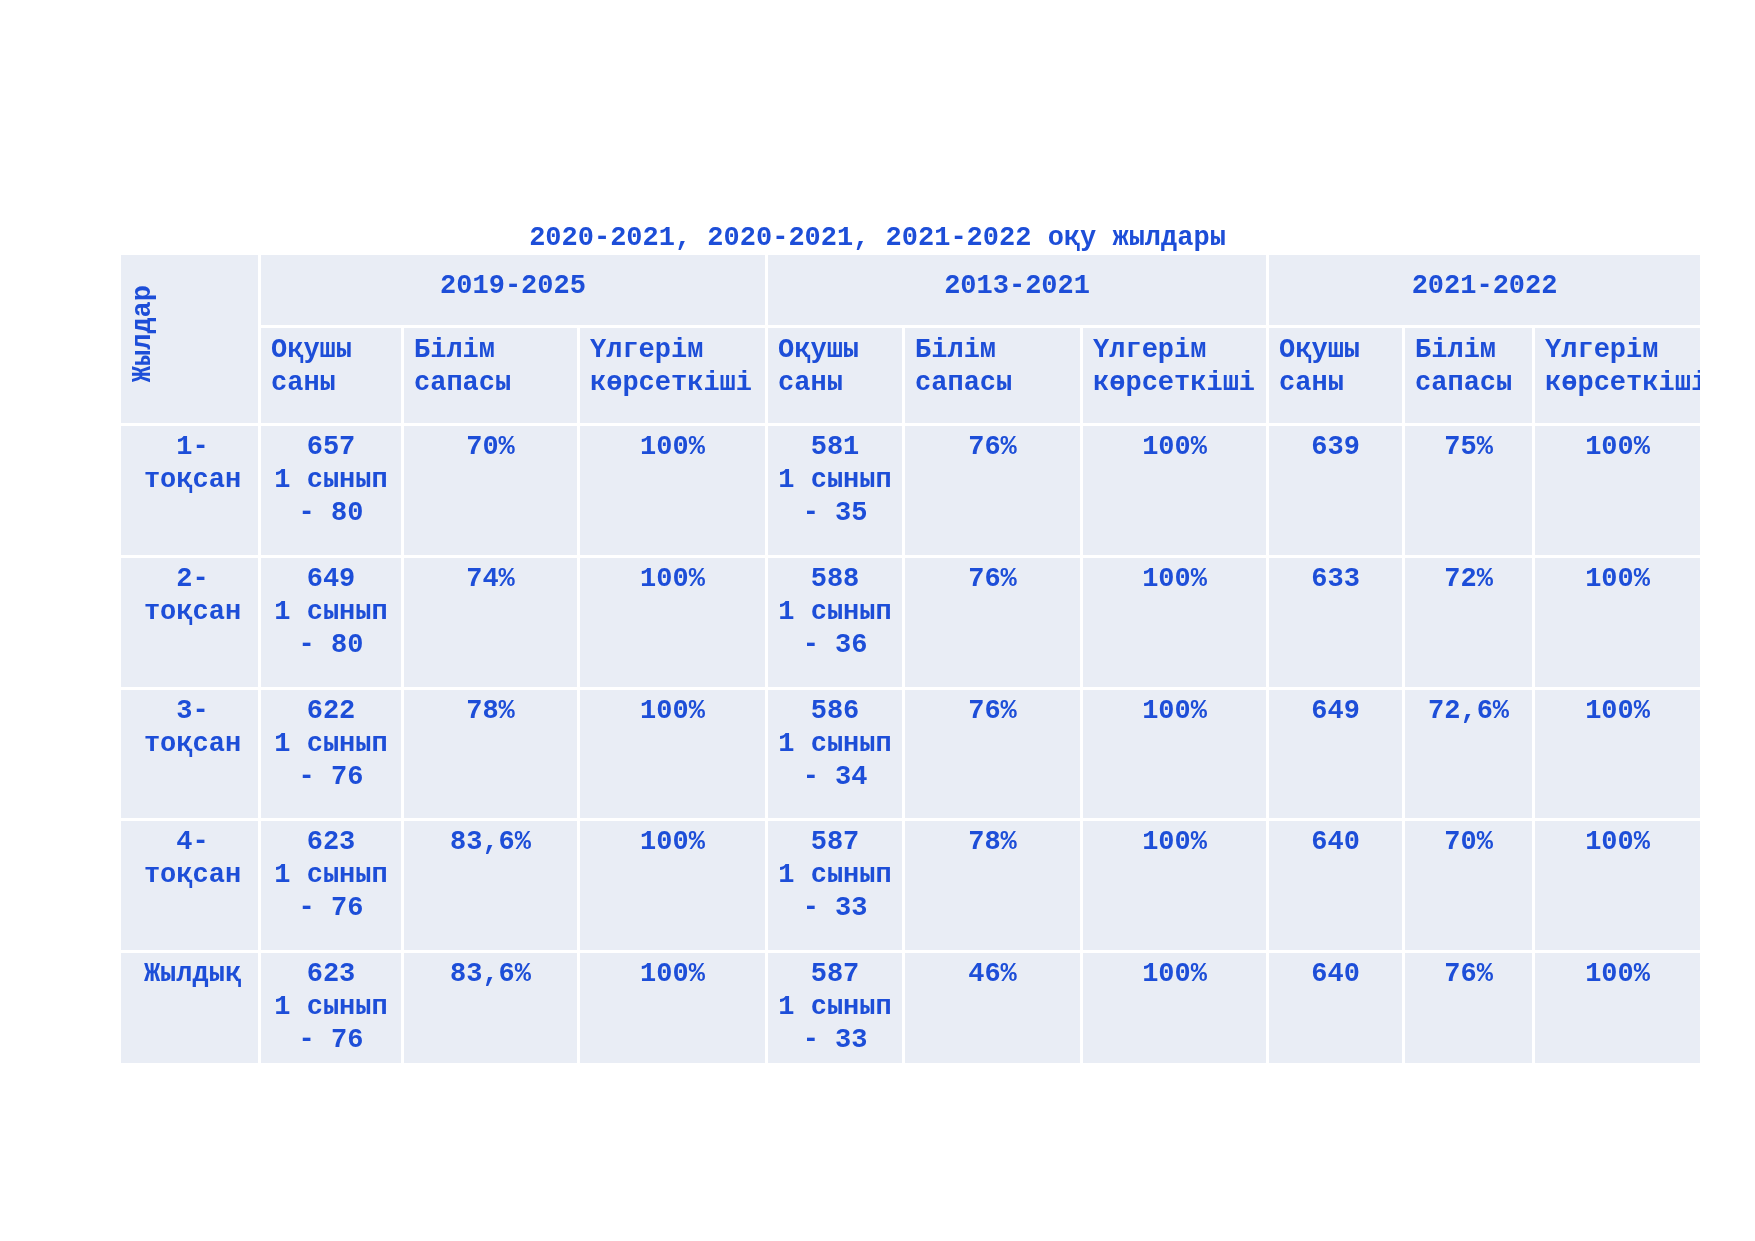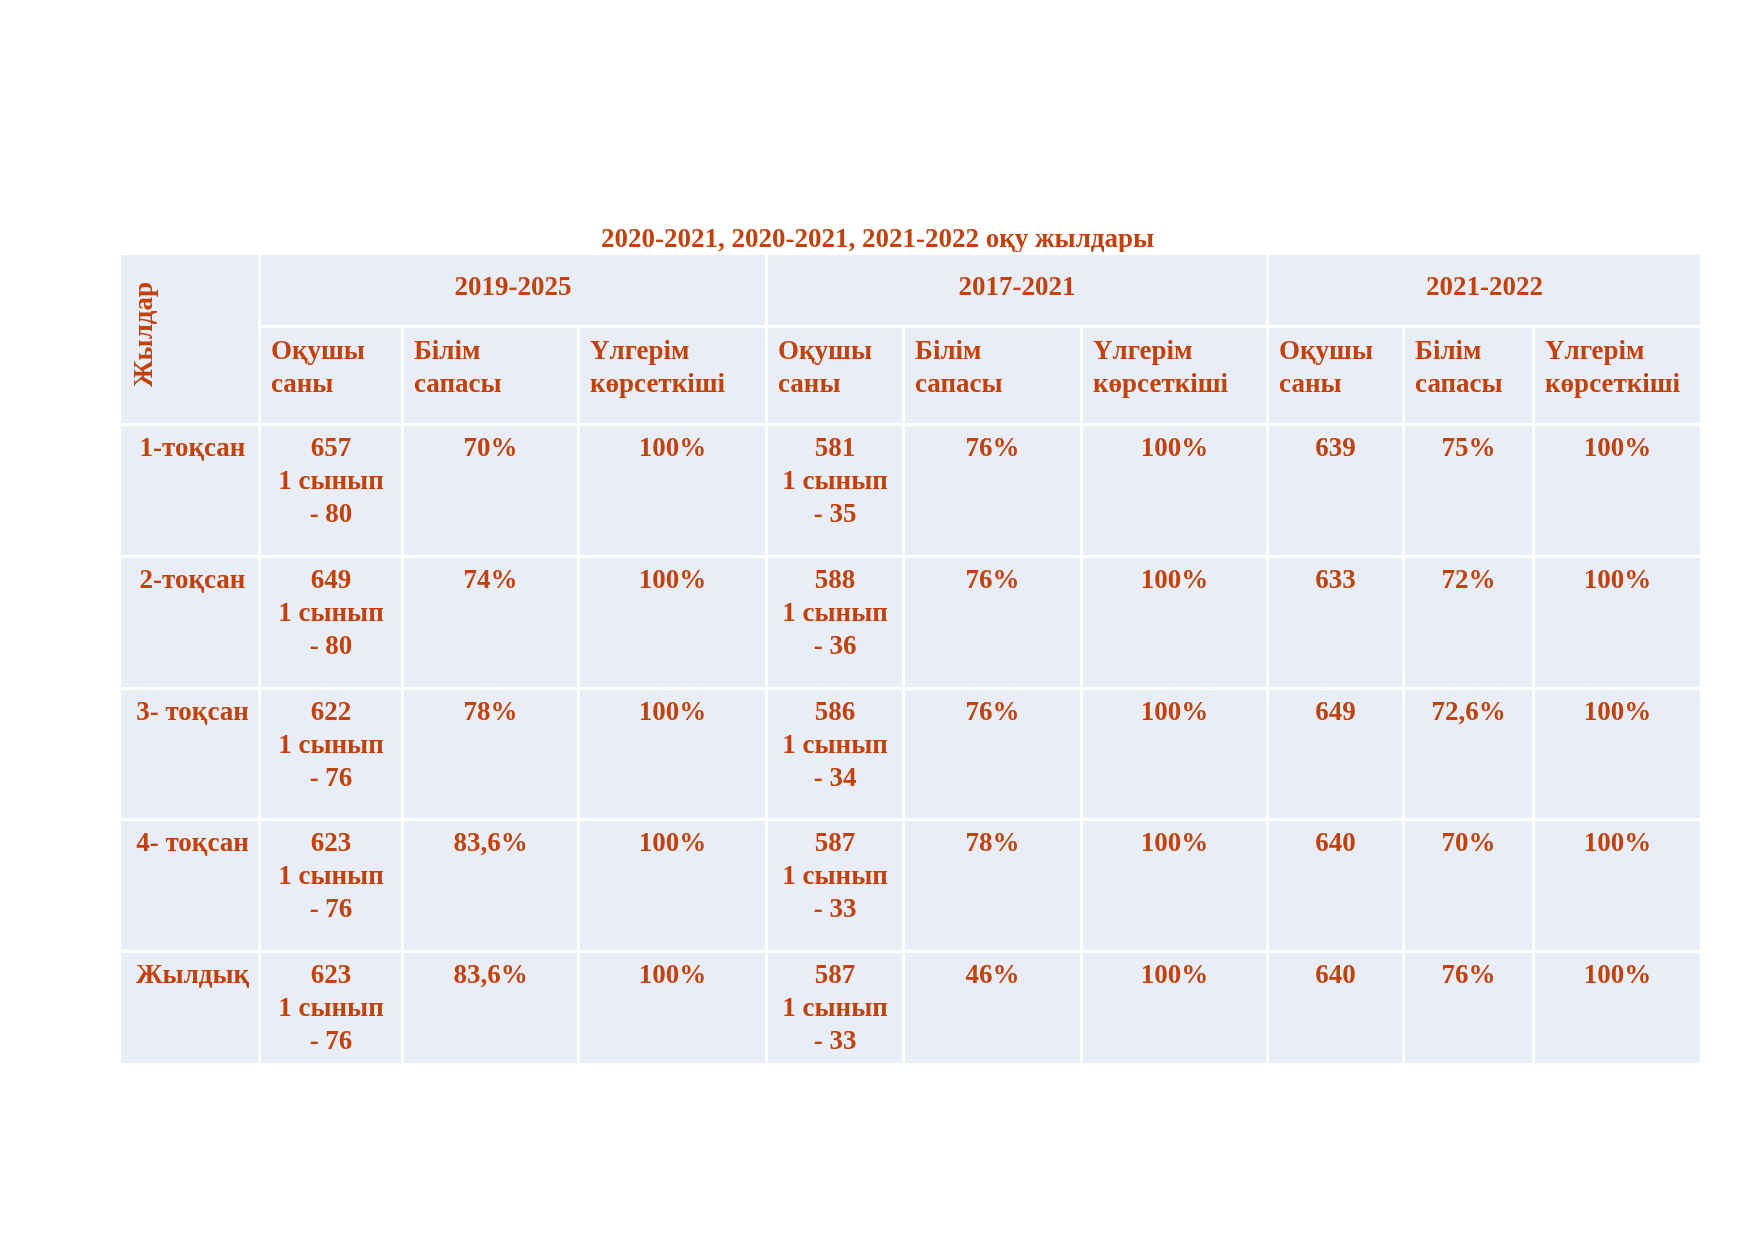--- a/index.html
+++ b/index.html
@@ -6,22 +6,22 @@
     margin: 0;
     padding: 0;
     background: #ffffff;
   }
   .page {
     position: relative;
     width: 1755px;
     height: 1241px;
     background: #ffffff;
     overflow: hidden;
-    font-family: Liberation Serif, serif;
-    color: #c2410c;
+    font-family: Liberation Mono, monospace;
+    color: #1d4ed8;
   }
   .title {
     position: absolute;
     top: 153px;
     left: 0;
     width: 100%;
     text-align: center;
     font-size: 27px;
     font-weight: 700;
     line-height: 34px;
@@ -100,21 +100,21 @@
         <col style="width:130px">
         <col style="width:168px">
     </colgroup>
 
     <tbody>
         <tr style="height:73px">
       <td class="corner-cell" rowspan="2">
         <span class="vtext">Жылдар</span>
       </td>
       <td class="year-cell" colspan="3">2019-2025</td>
-      <td class="year-cell" colspan="3">2017-2021</td>
+      <td class="year-cell" colspan="3">2013-2021</td>
       <td class="year-cell" colspan="3">2021-2022</td>
     </tr>
 
     <tr style="height:98px">
       <td class="subheader-cell">Оқушы саны</td>
       <td class="subheader-cell">Білім сапасы</td>
       <td class="subheader-cell">Үлгерім көрсеткіші</td>
       <td class="subheader-cell">Оқушы саны</td>
       <td class="subheader-cell">Білім сапасы</td>
       <td class="subheader-cell">Үлгерім көрсеткіші</td>

